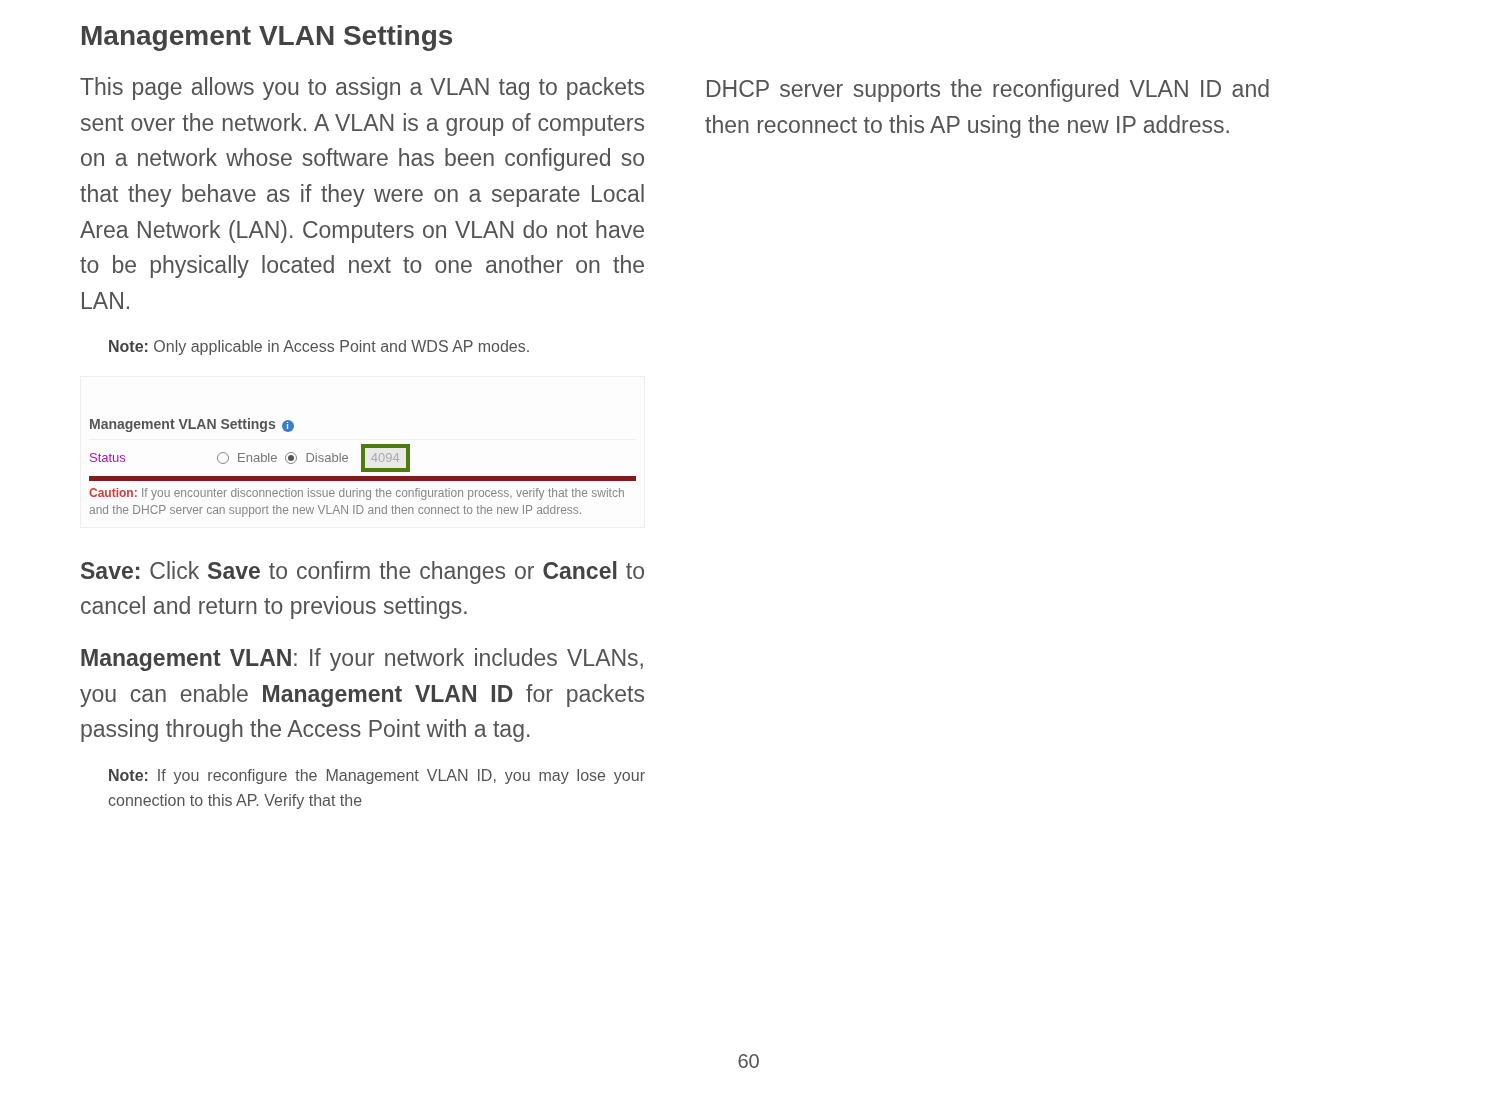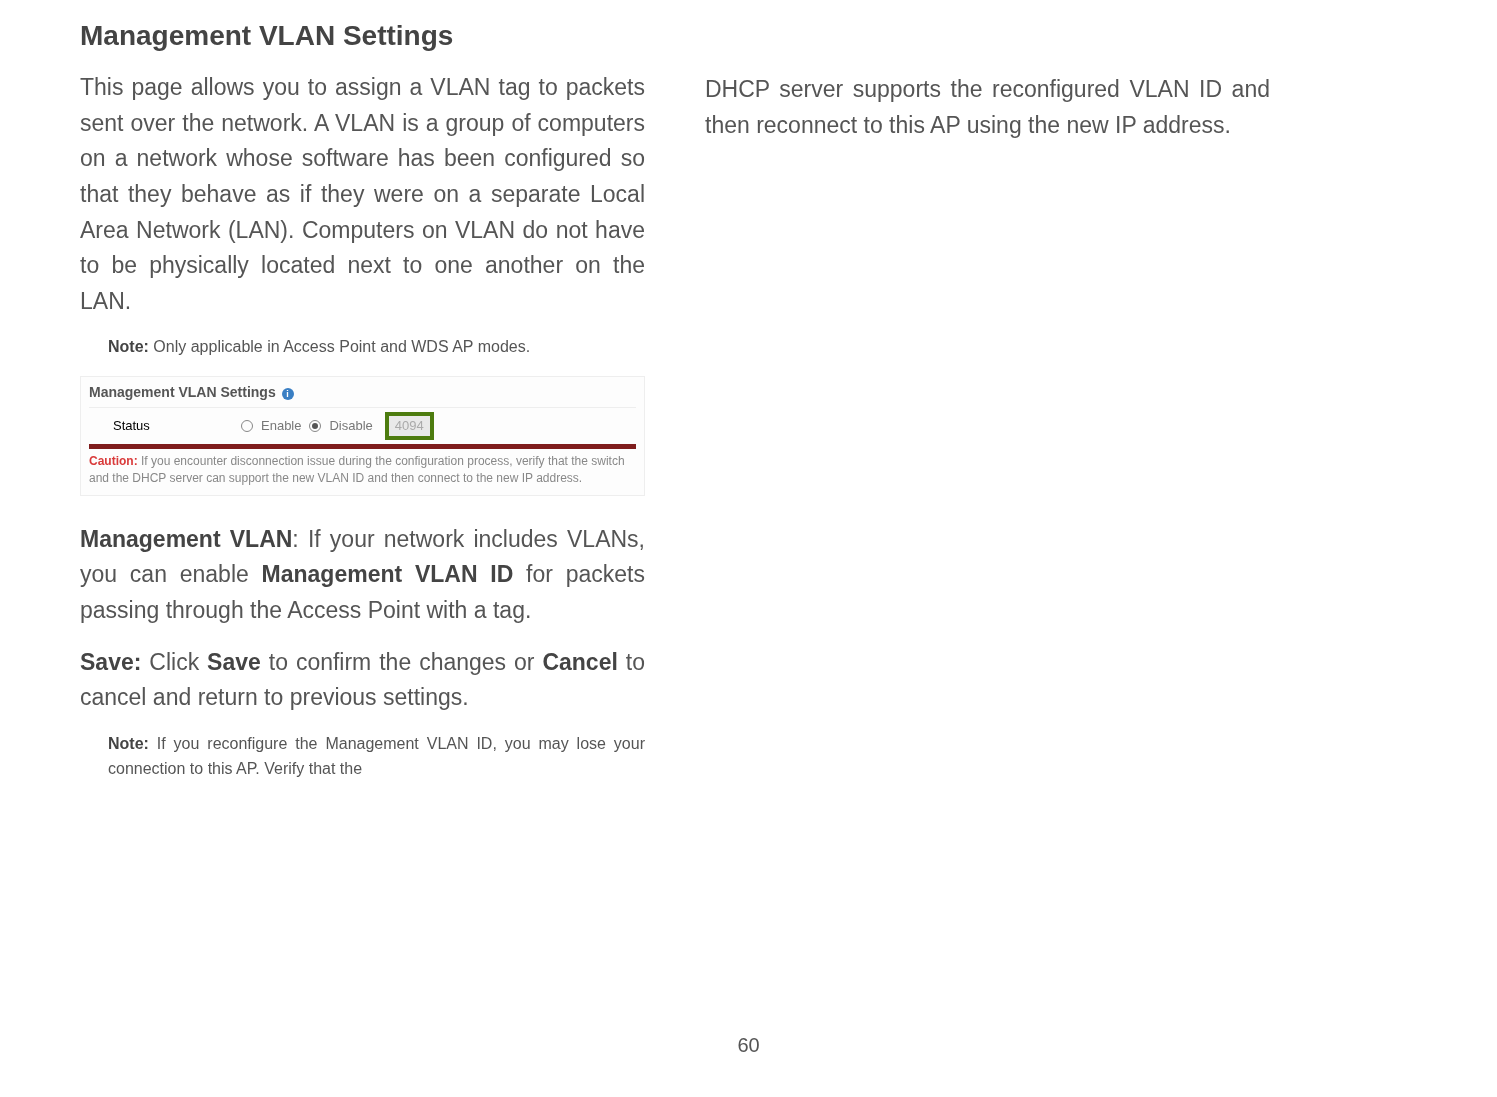--- a/index.html
+++ b/index.html
@@ -51,20 +51,21 @@
     margin: 6px 0 26px 0;
     font-size: 13px;
     line-height: 1.4;
     color: #777;
   }
   .screenshot .hdr {
     font-weight: bold;
     color: #555;
     font-size: 14px;
     margin-bottom: 4px;
+    margin-top: 32px;
   }
   .screenshot .info-icon {
     display: inline-block;
     width: 12px;
     height: 12px;
     border-radius: 50%;
     background: #3a7fc4;
     color: #fff;
     font-size: 9px;
     line-height: 12px;
@@ -74,22 +75,21 @@
   }
   .screenshot .row {
     display: flex;
     align-items: center;
     gap: 8px;
     padding: 4px 0;
     border-top: 1px solid #eee;
   }
   .screenshot .label {
     width: 120px;
-    color: #000000;
-    margin-left: 24px;
+    color: #a21caf;
   }
   .screenshot .radio {
     display: inline-block;
     width: 10px;
     height: 10px;
     border: 1px solid #888;
     border-radius: 50%;
     position: relative;
     vertical-align: middle;
   }
@@ -114,21 +114,21 @@
     color: #888;
     padding: 4px 0 2px 0;
     border-top: 5px solid #7f1d1d;
   }
   .screenshot .caution .caution-label {
     color: #d93a3a;
     font-weight: bold;
   }
   .page-num {
     position: absolute;
-    bottom: 40px;
+    bottom: 24px;
     left: 0;
     width: 100%;
     text-align: center;
     font-size: 20px;
     color: #555;
   }
 </style>
 </head>
 <body>
 
@@ -155,25 +155,25 @@
         <span>Disable</span>
         <span class="vlanbox">4094</span>
       </div>
       <div class="caution">
         <span class="caution-label">Caution:</span>
         <span>If you encounter disconnection issue during the configuration process, verify that the switch and the DHCP server can support the new VLAN ID and then connect to the new IP address.</span>
       </div>
     </div>
 
     <p class="body">
-      <span class="b">Management VLAN</span><span>: If your network includes VLANs, you can enable </span><span class="b">Management VLAN ID</span><span> for packets passing through the Access Point with a tag.</span>
+      <span class="b">Save:</span><span> Click </span><span class="b">Save</span><span> to confirm the changes or </span><span class="b">Cancel</span><span> to cancel and return to previous settings.</span>
     </p>
 
     <p class="body">
-      <span class="b">Save:</span><span> Click </span><span class="b">Save</span><span> to confirm the changes or </span><span class="b">Cancel</span><span> to cancel and return to previous settings.</span>
+      <span class="b">Management VLAN</span><span>: If your network includes VLANs, you can enable </span><span class="b">Management VLAN ID</span><span> for packets passing through the Access Point with a tag.</span>
     </p>
 
     <p class="note">
       <span class="b">Note:</span><span> If you reconfigure the Management VLAN ID, you may lose your connection to this AP. Verify that the</span>
     </p>
   </div>
 
   <div class="col" style="padding-top:52px;">
     <p class="body">DHCP server supports the reconfigured VLAN ID and then reconnect to this AP using the new IP address.</p>
   </div>

